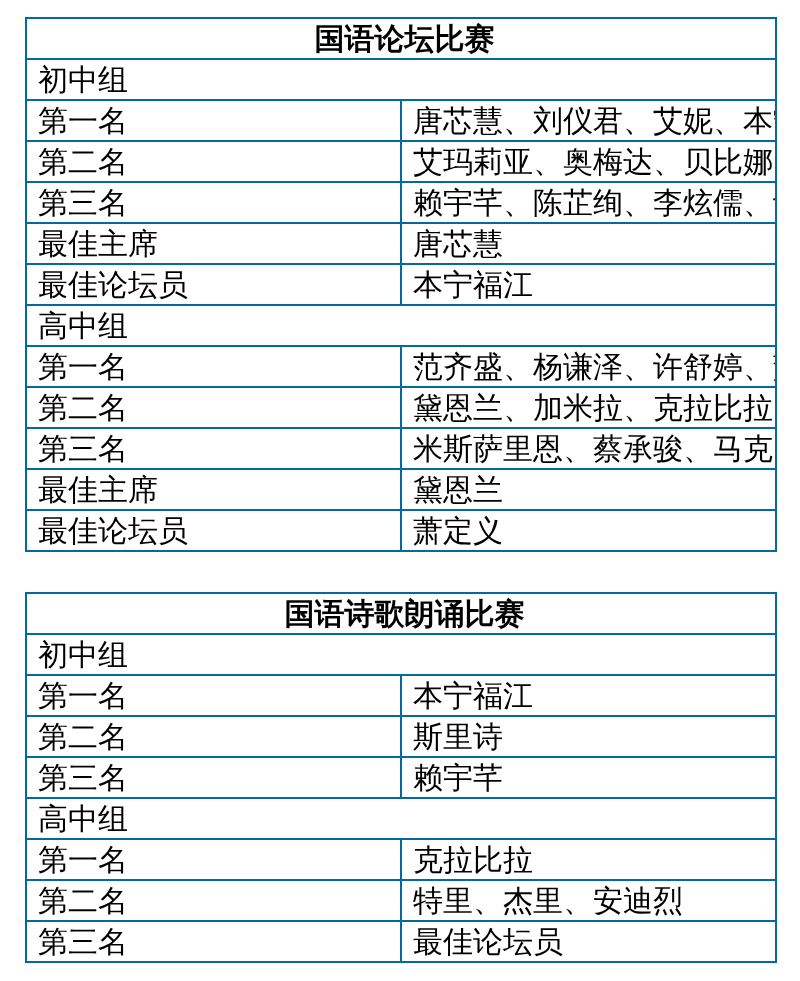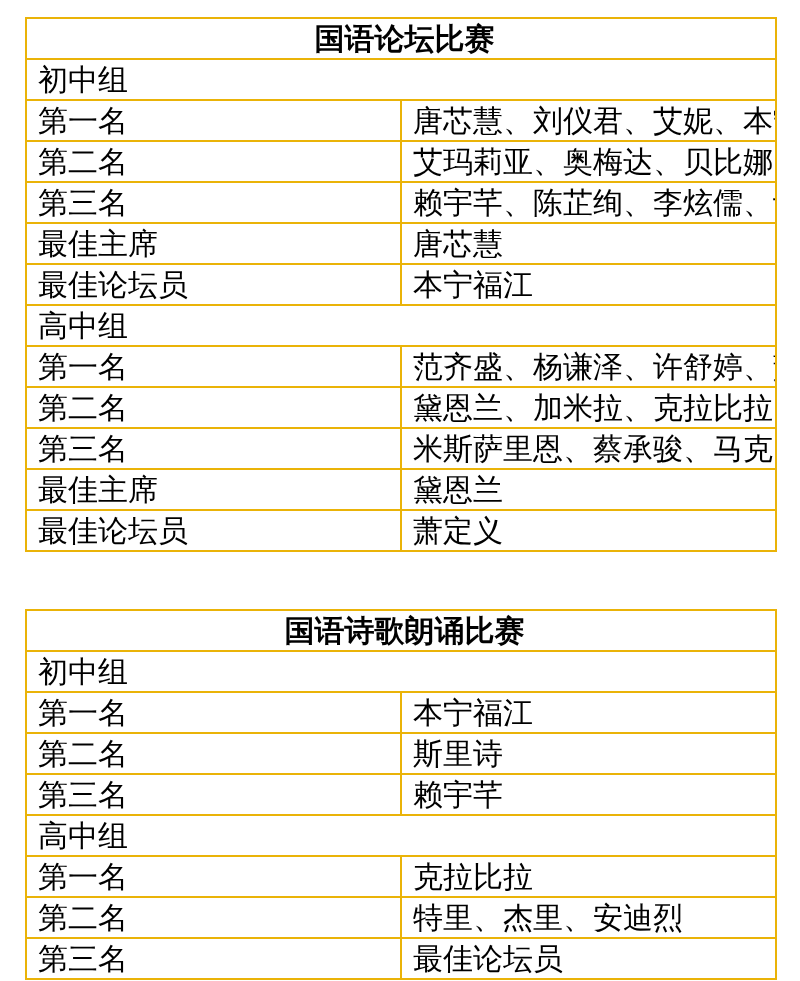--- a/index.html
+++ b/index.html
@@ -18,24 +18,24 @@
   table.award-table {
     border-collapse: collapse;
     table-layout: fixed;
     width: 752px;
     margin-left: 25px;
   }
   table.award-table.first {
     margin-top: 17px;
   }
   table.award-table.second {
-    margin-top: 57px;
+    margin-top: 40px;
   }
   table.award-table, table.award-table td {
-    border: 2px solid #eab308;
+    border: 2px solid #0369a1;
   }
   table.award-table td {
     height: 37px;
     font-size: 30px;
     line-height: 1.2;
     padding: 1px 4px 1px 11px;
     vertical-align: middle;
     white-space: nowrap;
     overflow: hidden;
   }

